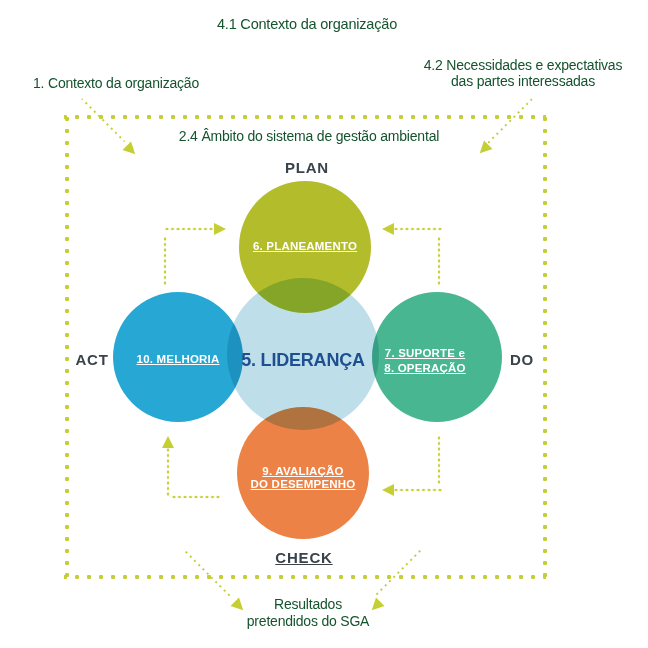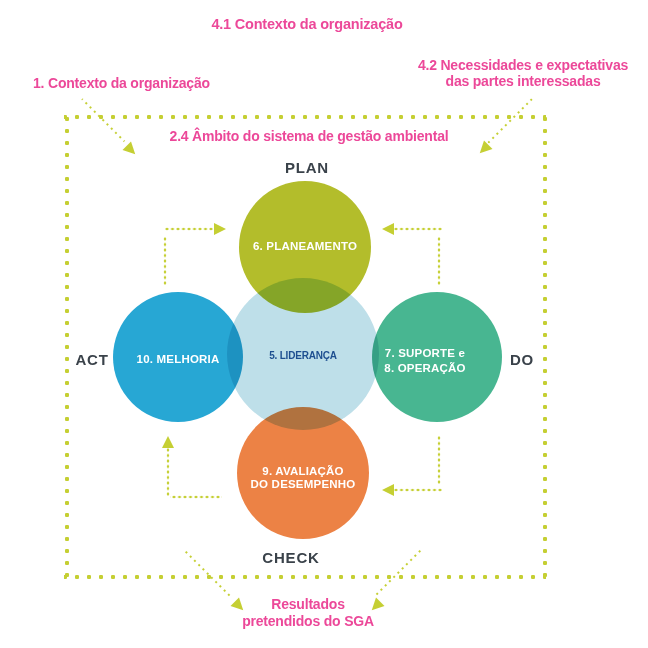--- a/index.html
+++ b/index.html
@@ -1,27 +1,27 @@
 <!DOCTYPE html>
 <html><head>
 <meta charset="utf-8">
 <style>
   html,body{margin:0;padding:0;background:#ffffff;}
   .stage{
     position:relative;width:648px;height:648px;background:#ffffff;overflow:hidden;
     font-family:"Liberation Sans","DejaVu Sans",sans-serif;
     --accent:#c5cf33;
   }
-  .txt{position:absolute;font-weight:bold;color:#ec4899;font-size:14px;letter-spacing:-0.2px;line-height:15.5px;}
+  .txt{position:absolute;font-weight:normal;color:#14532d;font-size:14px;letter-spacing:-0.2px;line-height:15.5px;}
   .center{text-align:center;}
   .title{font-size:14.5px;}
   .cycle{position:absolute;font-weight:bold;color:#3a424a;font-size:15px;letter-spacing:0.8px;text-align:center;}
   .circle{position:absolute;border-radius:50%;mix-blend-mode:multiply;}
-  .clabel{position:absolute;font-weight:bold;color:#ffffff;font-size:11.5px;letter-spacing:0.2px;text-align:center;line-height:13px;}
-  .lead-label{position:absolute;font-weight:bold;font-size:10px;letter-spacing:-0.2px;text-align:center;}
+  .clabel{position:absolute;font-weight:bold;color:#ffffff;font-size:11.5px;letter-spacing:0.2px;text-align:center;line-height:13px;text-decoration:underline;}
+  .lead-label{position:absolute;font-weight:bold;font-size:18px;letter-spacing:-0.2px;text-align:center;}
   
   .bdot-h{position:absolute;height:8px;background-image:radial-gradient(circle,var(--accent) 2px,transparent 2.4px);background-size:12px 8px;background-repeat:repeat-x;background-position:center;}
   .bdot-v{position:absolute;width:8px;background-image:radial-gradient(circle,var(--accent) 2px,transparent 2.4px);background-size:8px 12px;background-repeat:repeat-y;background-position:center;}
   
   .adot-h{position:absolute;height:6px;background-image:radial-gradient(circle,var(--accent) 1.3px,transparent 1.6px);background-size:5.5px 6px;background-repeat:repeat-x;background-position:center;}
   .adot-v{position:absolute;width:6px;background-image:radial-gradient(circle,var(--accent) 1.3px,transparent 1.6px);background-size:6px 5.5px;background-repeat:repeat-y;background-position:center;}
   .adot-d{position:absolute;height:6px;transform-origin:0 50%;background-image:radial-gradient(circle,var(--accent) 1.2px,transparent 1.5px);background-size:6px 6px;background-repeat:repeat-x;background-position:center;}
   
   .tri{position:absolute;width:0;height:0;}
   .tri-right{border-top:6px solid transparent;border-bottom:6px solid transparent;border-left:12px solid var(--accent);}
@@ -49,21 +49,21 @@
 
   <div class="txt center" style="left:154px;top:129px;width:310px;">2.4 Âmbito do sistema de gestão ambiental</div>
 
   <div class="adot-d rot45" style="left:82px;top:96px;width:60px;"></div>
   <div class="tri tri-right rot45" style="left:125px;top:144px;"></div>
   <div class="adot-d rot135" style="left:532px;top:96px;width:62px;"></div>
   <div class="tri tri-right rot135" style="left:478px;top:143px;"></div>
 
   <div class="cycle" style="left:257px;top:159px;width:100px;">PLAN</div>
   <div class="cycle" style="left:502px;top:351px;width:40px;text-align:center;">DO</div>
-  <div class="cycle" style="left:241px;top:549px;width:100px;">CHECK</div>
+  <div class="cycle" style="left:254px;top:549px;width:100px;text-decoration:underline;">CHECK</div>
   <div class="cycle" style="left:72px;top:351px;width:40px;">ACT</div>
 
   <div class="circle" style="left: 239px; top: 181px; width: 132px; height: 132px; background-color: rgb(179, 189, 43);"></div>
   <div class="circle" style="left: 227px; top: 278px; width: 152px; height: 152px; background-color: rgb(190, 223, 233);"></div>
   <div class="circle" style="left: 113px; top: 292px; width: 130px; height: 130px; background-color: rgb(39, 167, 212);"></div>
   <div class="circle" style="left: 372px; top: 292px; width: 130px; height: 130px; background-color: rgb(72, 182, 145);"></div>
   <div class="circle" style="left: 237px; top: 407px; width: 132px; height: 132px; background-color: rgb(236, 130, 69);"></div>
 
   <div class="clabel" style="left:239px;top:240px;width:132px;">6. PLANEAMENTO</div>
   <div class="lead-label" style="left: 227px; top: 350px; width: 152px; color: rgb(30, 79, 144);">5. LIDERANÇA</div>

